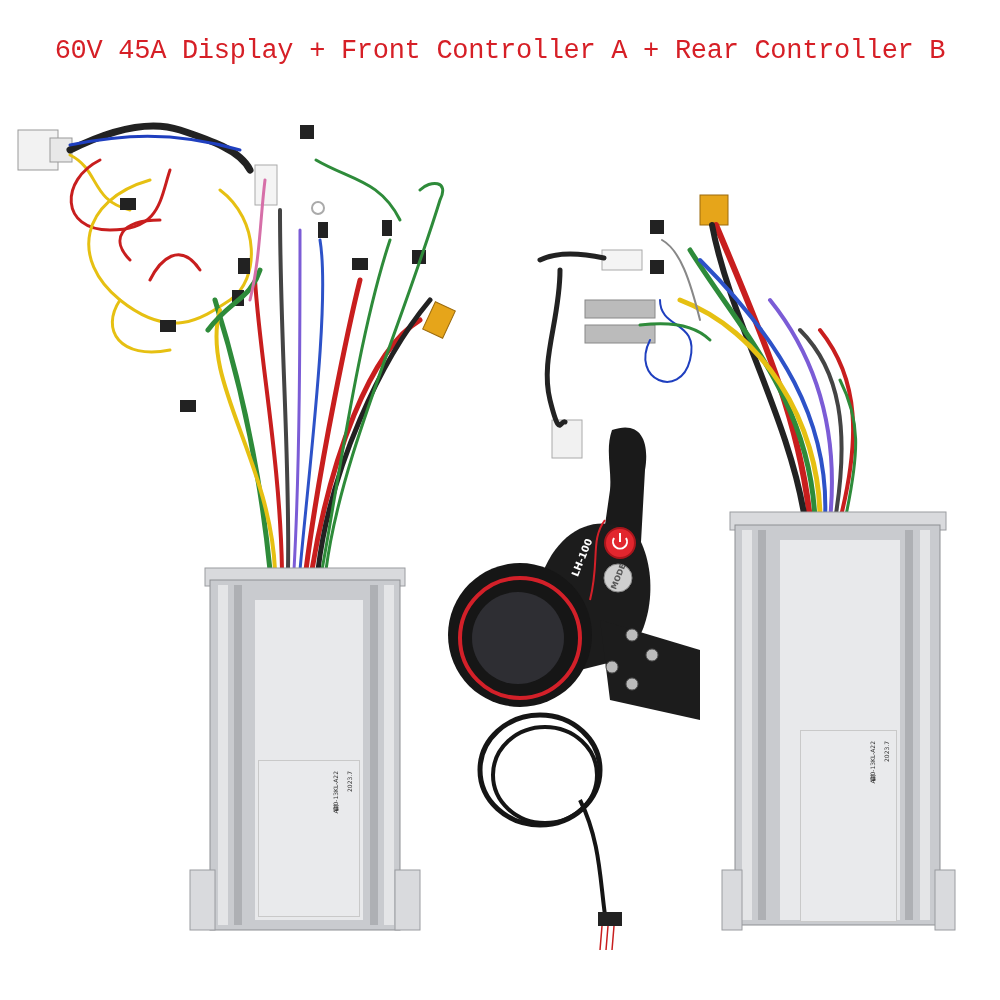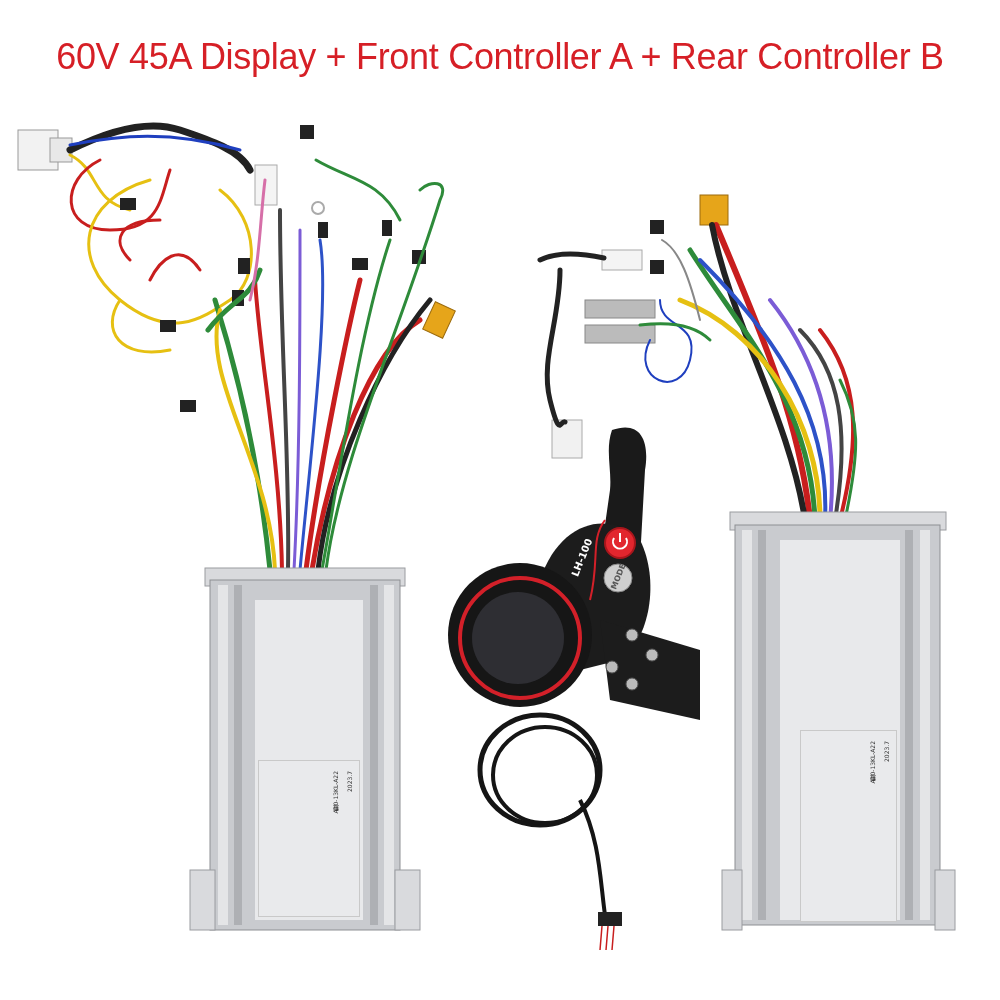--- a/index.html
+++ b/index.html
@@ -1,17 +1,17 @@
 <!DOCTYPE html>
 <html><head>
 <meta charset="utf-8">
 <style>
   html,body{margin:0;padding:0;background:#ffffff;}
   body{width:1000px;height:1000px;position:relative;overflow:hidden;font-family:"DejaVu Sans",sans-serif;}
-  .title{position:absolute;left:0;top:36px;width:1000px;text-align:center;color:#d61f26;font-family:Liberation Sans, sans-serif;font-size:36px;letter-spacing:-0.3px;}
+  .title{position:absolute;left:0;top:36px;width:1000px;text-align:center;color:#d61f26;font-family:Liberation Mono, monospace;font-size:27px;letter-spacing:-0.3px;}
   .scene{position:absolute;left:0;top:0;width:1000px;height:1000px;}
   .ctrl-label{position:absolute;background:#e9eaec;border:1px solid #c9c9c9;}
   .ctrl-label .t{position:absolute;font-size:6px;color:#333;writing-mode:vertical-rl;transform:rotate(180deg);white-space:nowrap;}
   .lh{position:absolute;color:#fff;font-size:10px;font-weight:bold;transform:rotate(-68deg);}
   .mode{position:absolute;color:#555;font-size:8px;font-weight:bold;transform:rotate(-68deg);}
 </style>
 </head>
 <body>
 
 <div class="title">60V 45A Display + Front Controller A + Rear Controller B</div>

